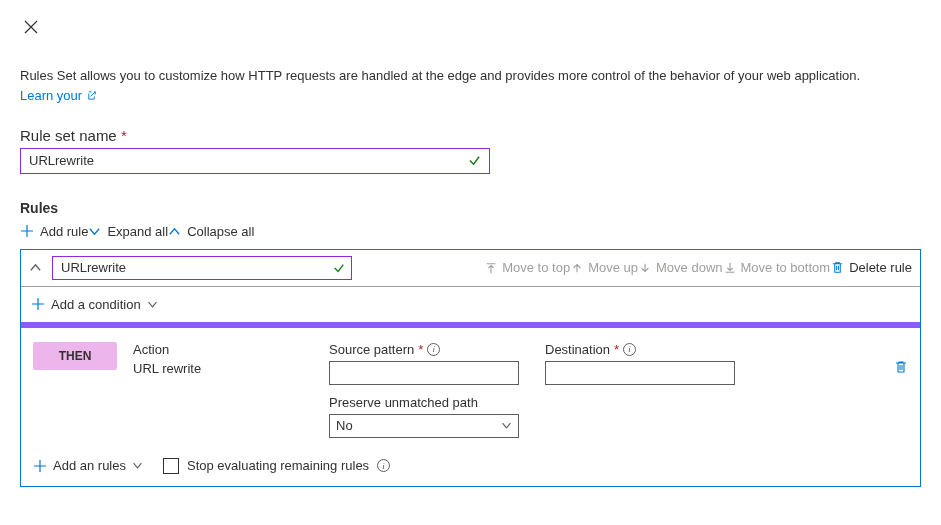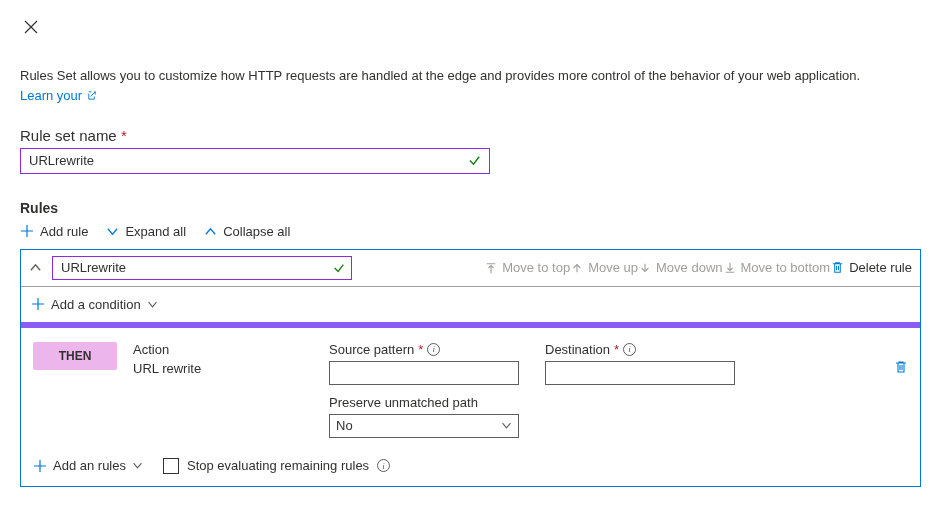--- a/index.html
+++ b/index.html
@@ -64,21 +64,20 @@
     }
     .input-valid .check { position: absolute; right: 8px; color: #107c10; }
     .section-title {
       font-size: 14px;
       font-weight: 600;
       margin-top: 26px;
       margin-bottom: 8px;
     }
     .toolbar-row {
       display: flex;
-      gap: 18px;
       align-items: center;
       margin-bottom: 10px;
     }
     .toolbar-btn {
       display: inline-flex;
       align-items: center;
       gap: 6px;
       color: #323130;
       cursor: pointer;
       font-size: 13px;

